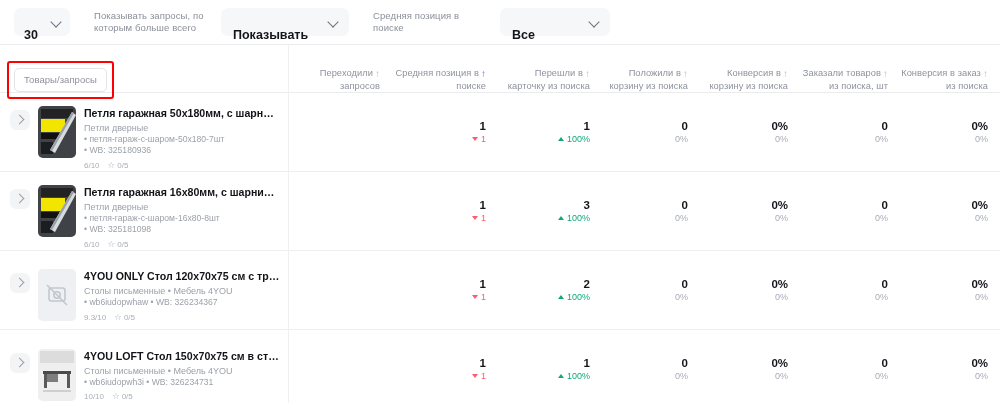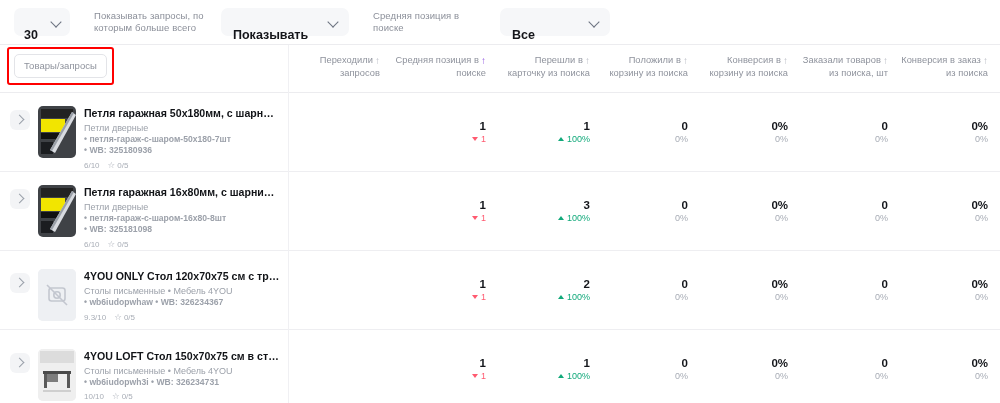--- a/index.html
+++ b/index.html
@@ -71,21 +71,21 @@
     transform: rotate(45deg);
   }
 
   
   .table {
     width: 1000px;
     border-top: 1px solid #ececef;
   }
   .thead {
     display: flex;
-    align-items: flex-start;
+    align-items: flex-end;
     height: 48px;
     background: #fff;
     border-bottom: 1px solid #ececef;
     padding-top: 9px;
   }
   .th {
     font-size: 9.3px;
     line-height: 12px;
     color: #8e929c;
     text-align: right;
@@ -195,21 +195,20 @@
     max-width: 196px;
   }
   .psku {
     font-size: 8.6px;
     color: #9ca1aa;
     line-height: 11.5px;
     white-space: nowrap;
     overflow: hidden;
     text-overflow: ellipsis;
     max-width: 196px;
-    font-weight: bold;
   }
   .pbadges {
     display: flex;
     align-items: flex-end;
     gap: 8px;
     margin-top: 3px;
     font-size: 8px;
     color: #a9aeb7;
   }
   .pbadges .star { color: #a9aeb7; font-size: 8.5px; margin-right: 2px; }

